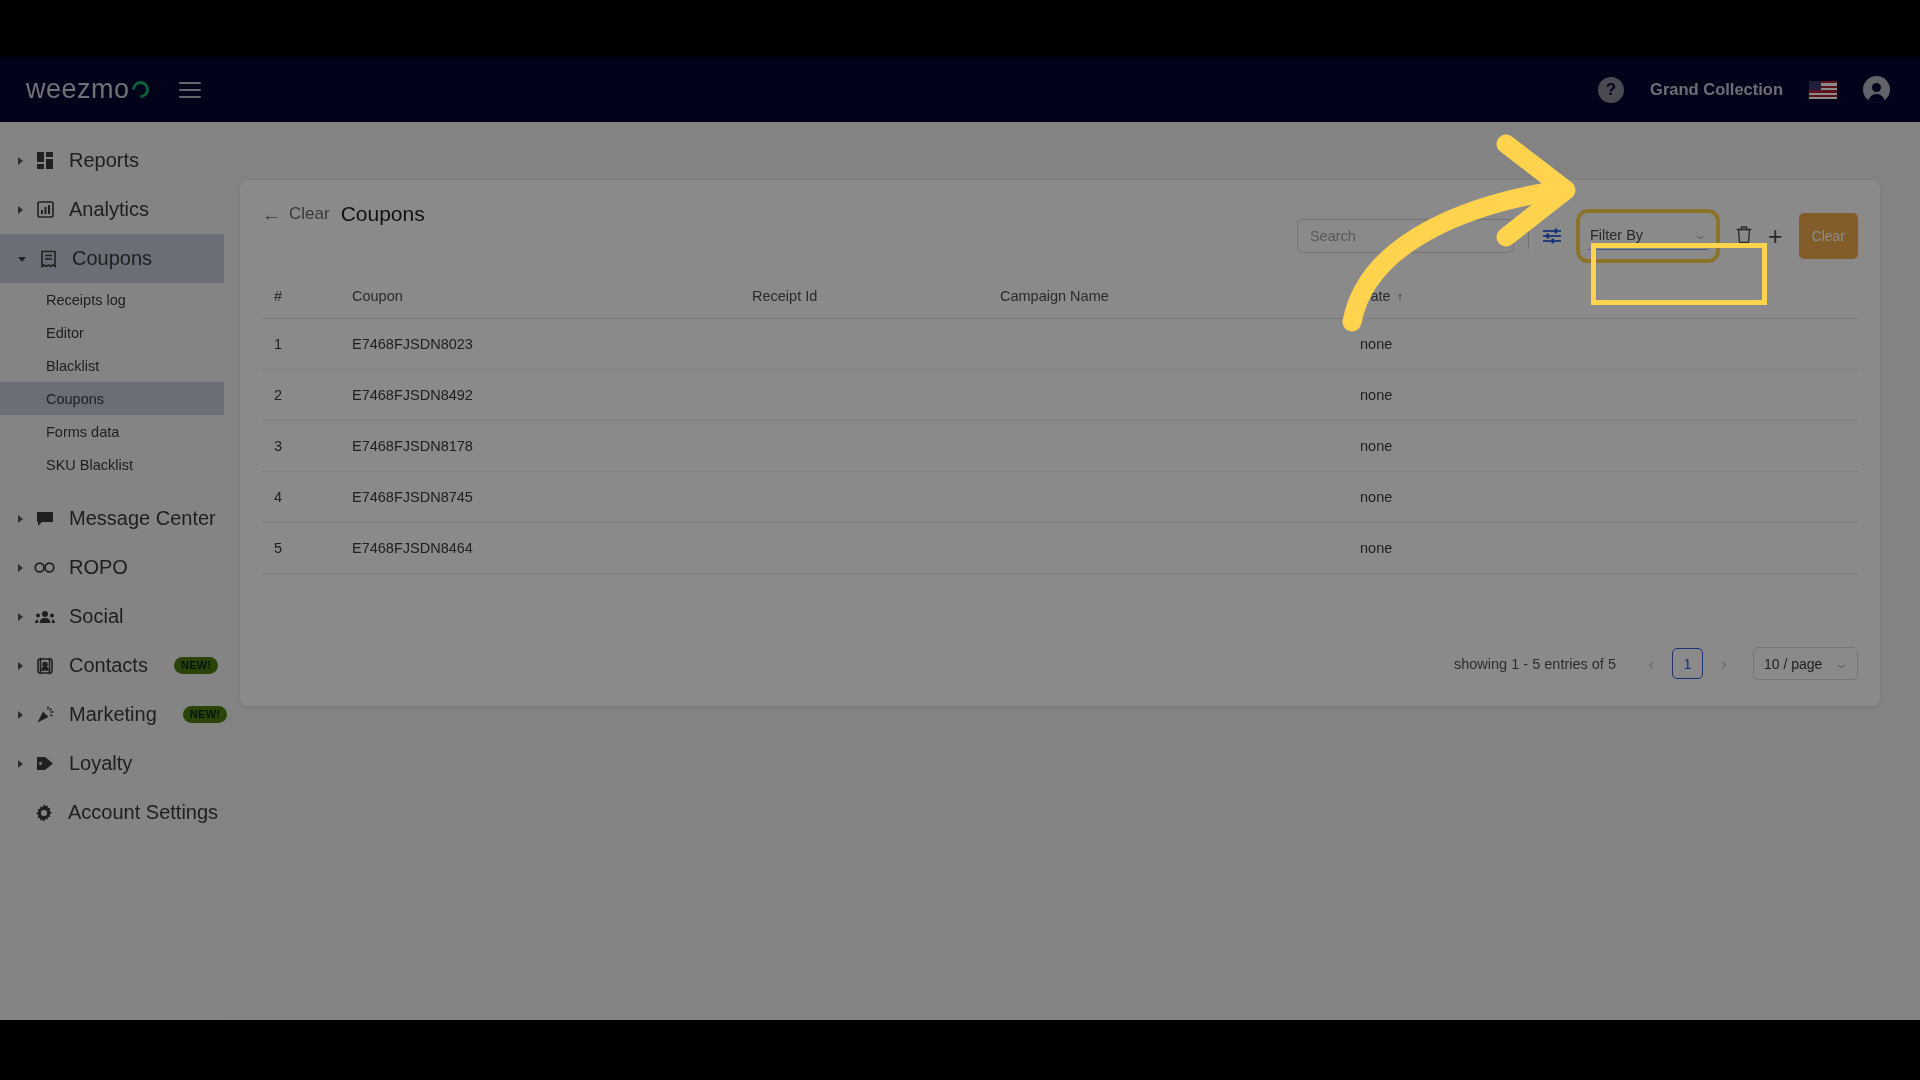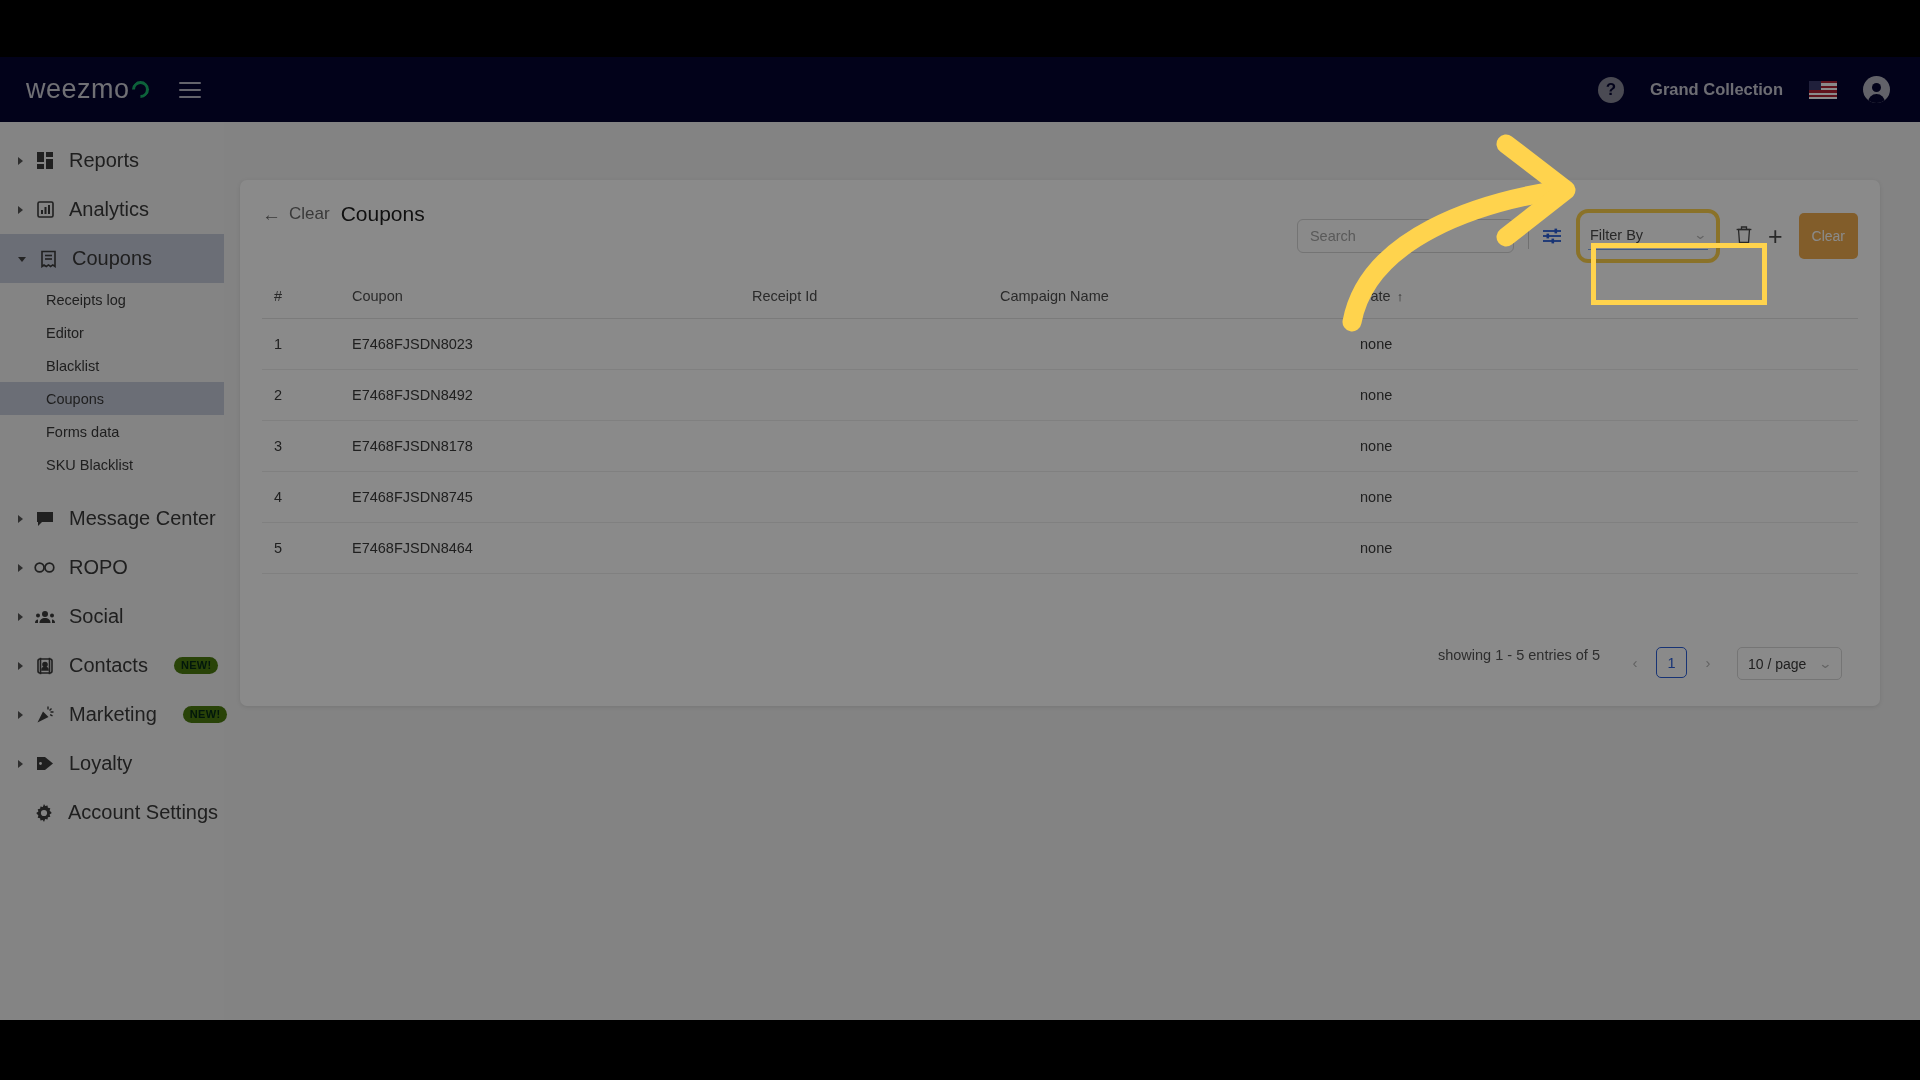--- a/index.html
+++ b/index.html
@@ -277,22 +277,22 @@
   }
   .col-idx { width: 90px; padding-left: 12px !important; }
   .col-coupon { width: 400px; }
   .col-receipt { width: 248px; }
   .col-campaign { width: 360px; }
   .col-date { width: auto; }
 
   
   .pagination {
     position: absolute;
-    right: 38px; bottom: 26px;
-    display: flex; gap: 0;
+    right: 22px; bottom: 26px;
+    display: flex; align-items: center; gap: 0;
   }
   .showing-text { font-size: 14.5px; color: #555; margin-right: 20px; }
   .pg-arrow {
     width: 30px; height: 30px;
     display: flex; align-items: center; justify-content: center;
     color: #b5b5b5; font-size: 15px; cursor: pointer;
   }
   .pg-num {
     width: 31px; height: 31px;
     border: 1px solid #2b5fd9;

